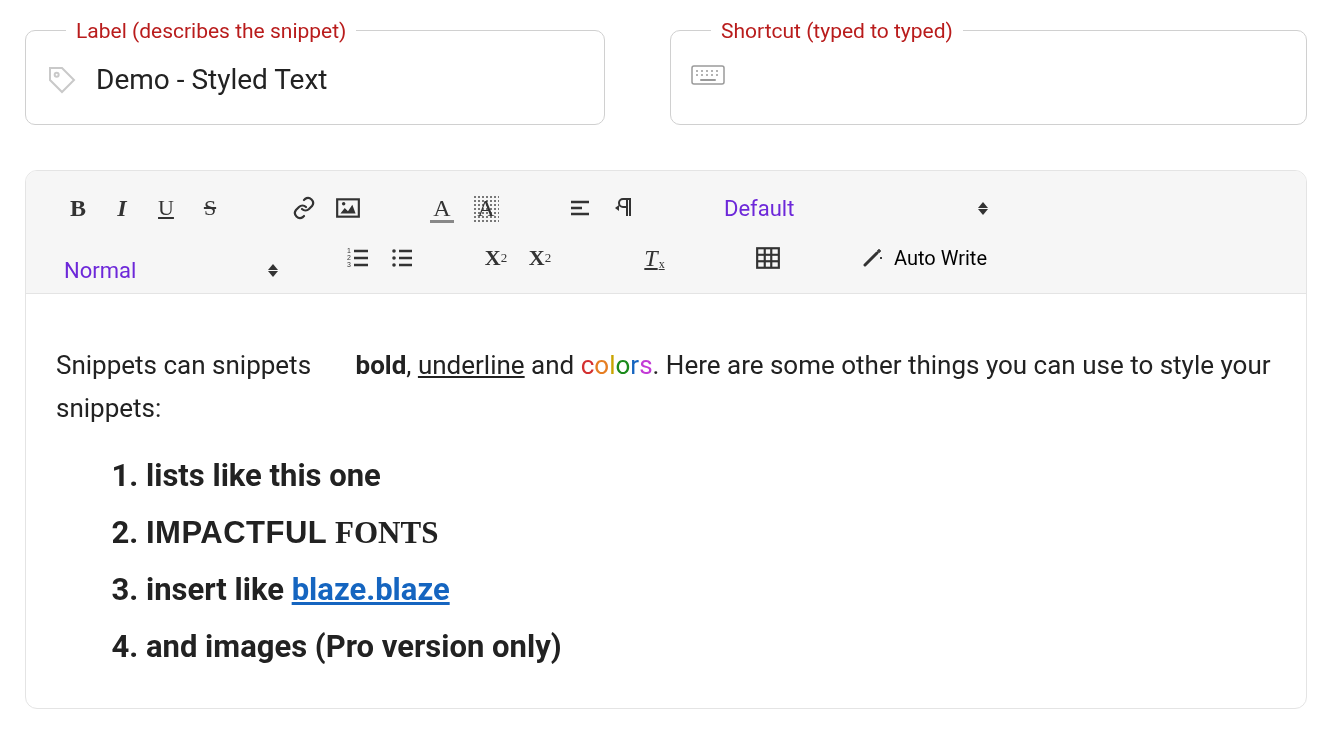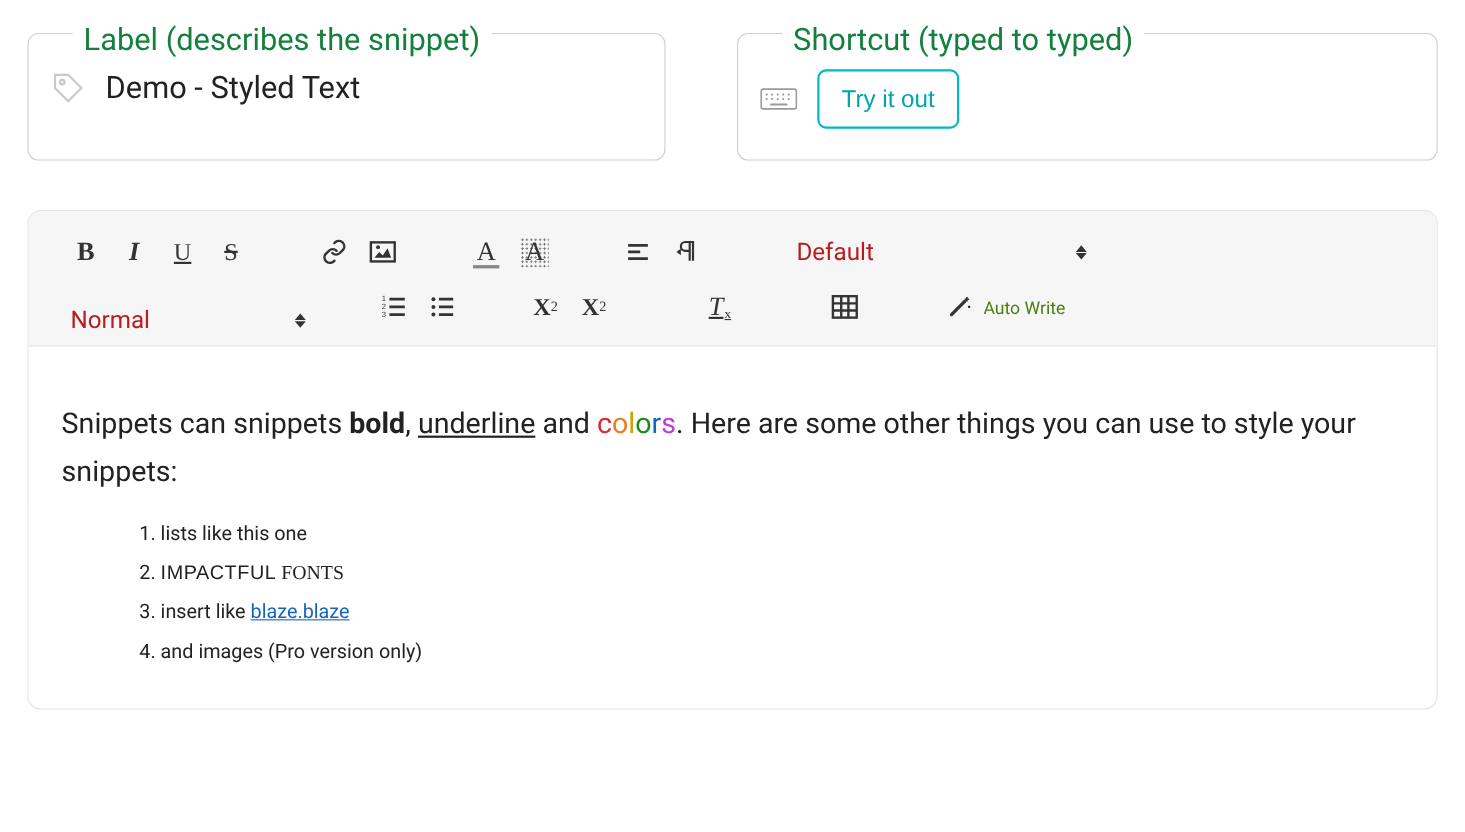--- a/index.html
+++ b/index.html
@@ -20,28 +20,28 @@
       border-radius: 10px;
       padding: 32px 20px 28px 20px;
       flex: 1;
     }
     .fieldset-legend {
       position: absolute;
       top: -12px;
       left: 40px;
       background: #fff;
       padding: 0 10px;
-      font-size: 28px;
-      color: #15803d;
+      font-size: 21px;
+      color: #b91c1c;
     }
     .label-field { flex: 0 0 580px; }
     .shortcut-field { flex: 1; }
     .field-inner {
       display: flex;
-      align-items: center;
+      align-items: flex-end;
       gap: 18px;
     }
     .tag-icon {
       width: 32px;
       height: 32px;
       stroke: #c9c9c9;
       fill: none;
       stroke-width: 1.5;
     }
     .keyboard-icon {
@@ -127,21 +127,21 @@
     .sup-btn { font-family: Georgia, serif; }
     .clearfmt-btn { font-style: italic; font-family: Georgia, serif; text-decoration: underline; position: relative; font-size: 24px;}
     .clearfmt-btn .x { font-size: 12px; position: relative; top: 6px; left: 1px; font-style: normal; text-decoration: none; display: inline-block;}
     .svg-icon { width: 24px; height: 24px; fill: #333; }
     .svg-icon-lg { width: 26px; height: 26px; fill: #333; }
     .select-like {
       display: flex;
       align-items: center;
       gap: 12px;
       font-size: 22px;
-      color: #b91c1c;
+      color: #6d28d9;
       cursor: pointer;
       padding: 0 8px;
       min-width: 200px;
       justify-content: space-between;
     }
     .select-like.font-sel { min-width: 280px; }
     .sort-caret {
       display: flex;
       flex-direction: column;
       gap: 1px;
@@ -155,40 +155,41 @@
     .sort-caret::after {
       content: "";
       border-left: 5px solid transparent;
       border-right: 5px solid transparent;
       border-top: 6px solid #333;
     }
     .autowrite {
       display: flex;
       align-items: center;
       gap: 10px;
-      font-size: 16px;
-      color: #4d7c0f;
+      font-size: 20px;
+      color: #000000;
       cursor: pointer;
     }
     .editor-content {
       padding: 50px 30px 30px 30px;
       font-size: 26px;
       line-height: 1.65;
       color: #222;
     }
     .editor-content p { margin-bottom: 20px; }
     .editor-content ol {
       padding-left: 90px;
       margin-top: 10px;
     }
     .editor-content ol li {
       margin-bottom: 6px;
-      font-size: 18px;
-    }
-    .b { font-weight: 700; }
+      font-size: 31px;
+      font-weight: bold;
+    }
+    .b { font-weight: 700; margin-left: 38px; }
     .u { text-decoration: underline; text-align: right; }
     .c-red { color: #d32f2f; }
     .c-orange { color: #e67e22; }
     .c-gold { color: #c9a400; }
     .c-green { color: #1b8a1b; }
     .c-blue { color: #1565c0; }
     .c-violet { color: #c33ad6; }
     .impact { font-family: Impact, Haettenschweiler, "Arial Narrow Bold", sans-serif; letter-spacing: 0.5px; }
     .serif { font-family: Georgia, "Times New Roman", serif; }
     .link { color: #1565c0; text-decoration: underline; }
@@ -218,21 +219,20 @@
         <line x1="16" y1="8" x2="16" y2="8" stroke-linecap="round" stroke-width="2"></line>
         <line x1="21" y1="8" x2="21" y2="8" stroke-linecap="round" stroke-width="2"></line>
         <line x1="26" y1="8" x2="26" y2="8" stroke-linecap="round" stroke-width="2"></line>
         <line x1="6" y1="12" x2="6" y2="12" stroke-linecap="round" stroke-width="2"></line>
         <line x1="11" y1="12" x2="11" y2="12" stroke-linecap="round" stroke-width="2"></line>
         <line x1="16" y1="12" x2="16" y2="12" stroke-linecap="round" stroke-width="2"></line>
         <line x1="21" y1="12" x2="21" y2="12" stroke-linecap="round" stroke-width="2"></line>
         <line x1="26" y1="12" x2="26" y2="12" stroke-linecap="round" stroke-width="2"></line>
         <line x1="10" y1="17" x2="24" y2="17" stroke-linecap="round" stroke-width="2"></line>
       </svg>
-      <button class="try-button">Try it out</button>
     </div>
   </div>
 </div>
 
 <div class="editor-card">
   <div class="toolbar">
 
     <div class="toolbar-row">
       <button class="tb-btn bold-btn">B</button>
       <button class="tb-btn italic-btn">I</button>

